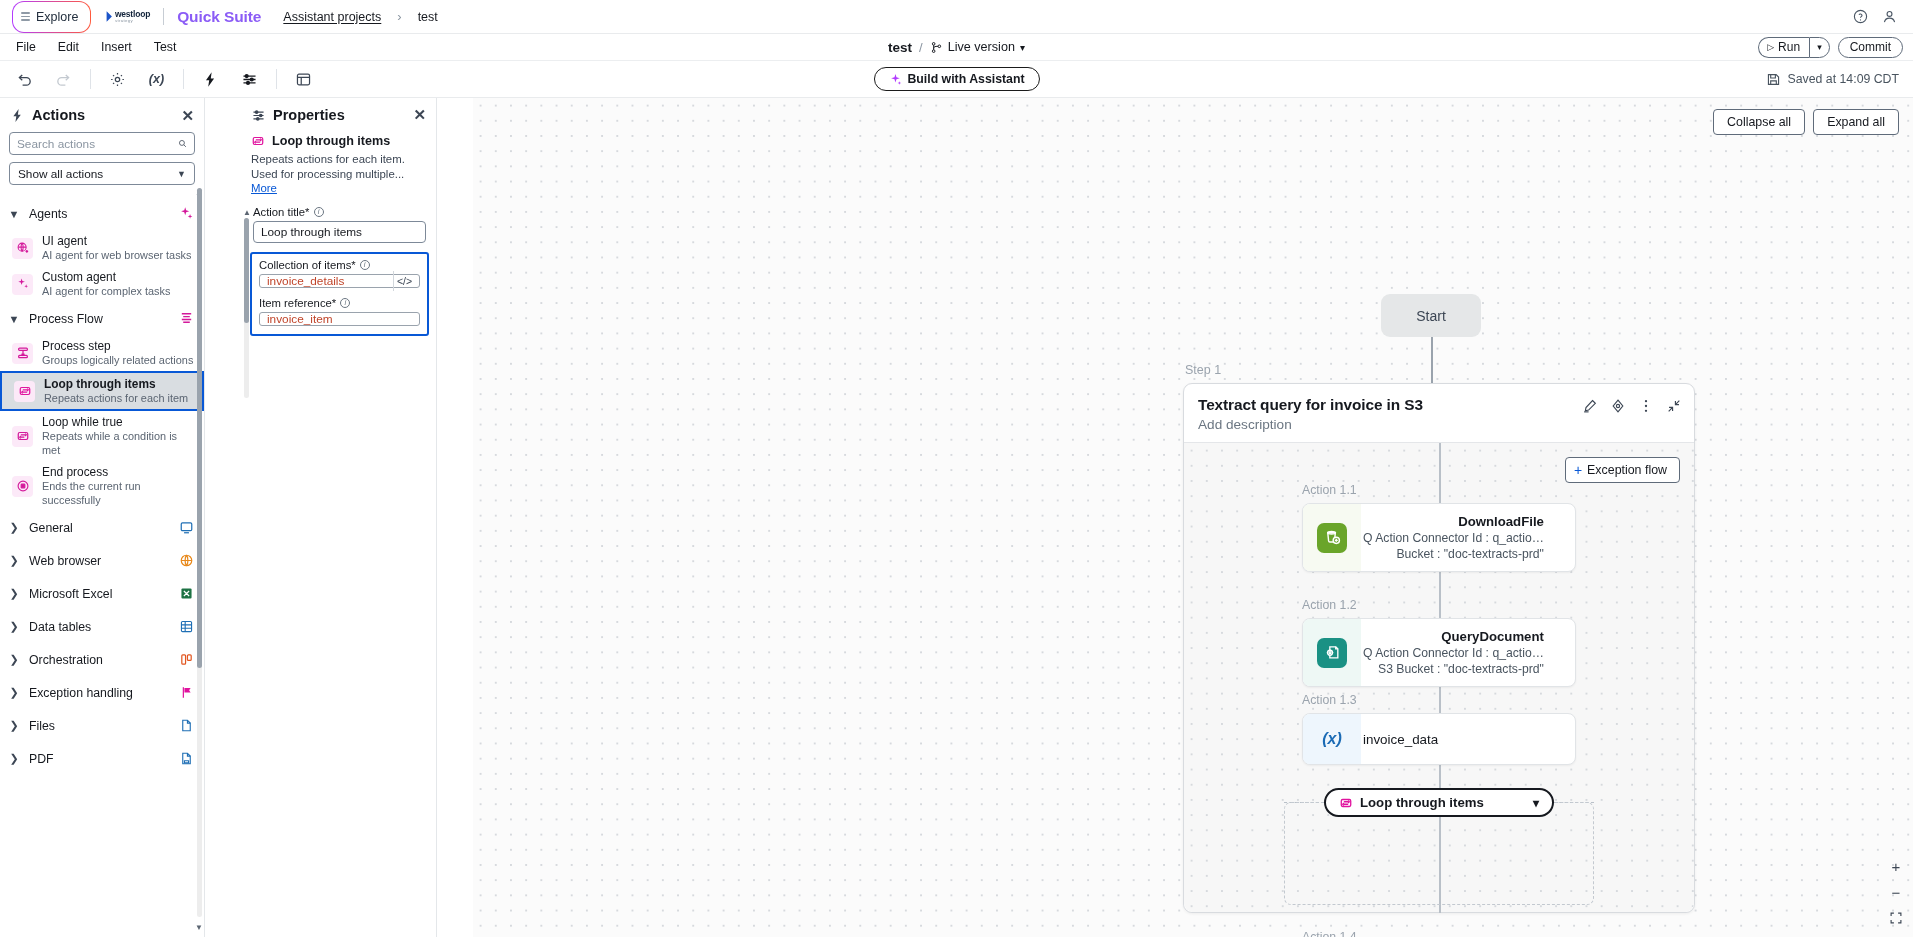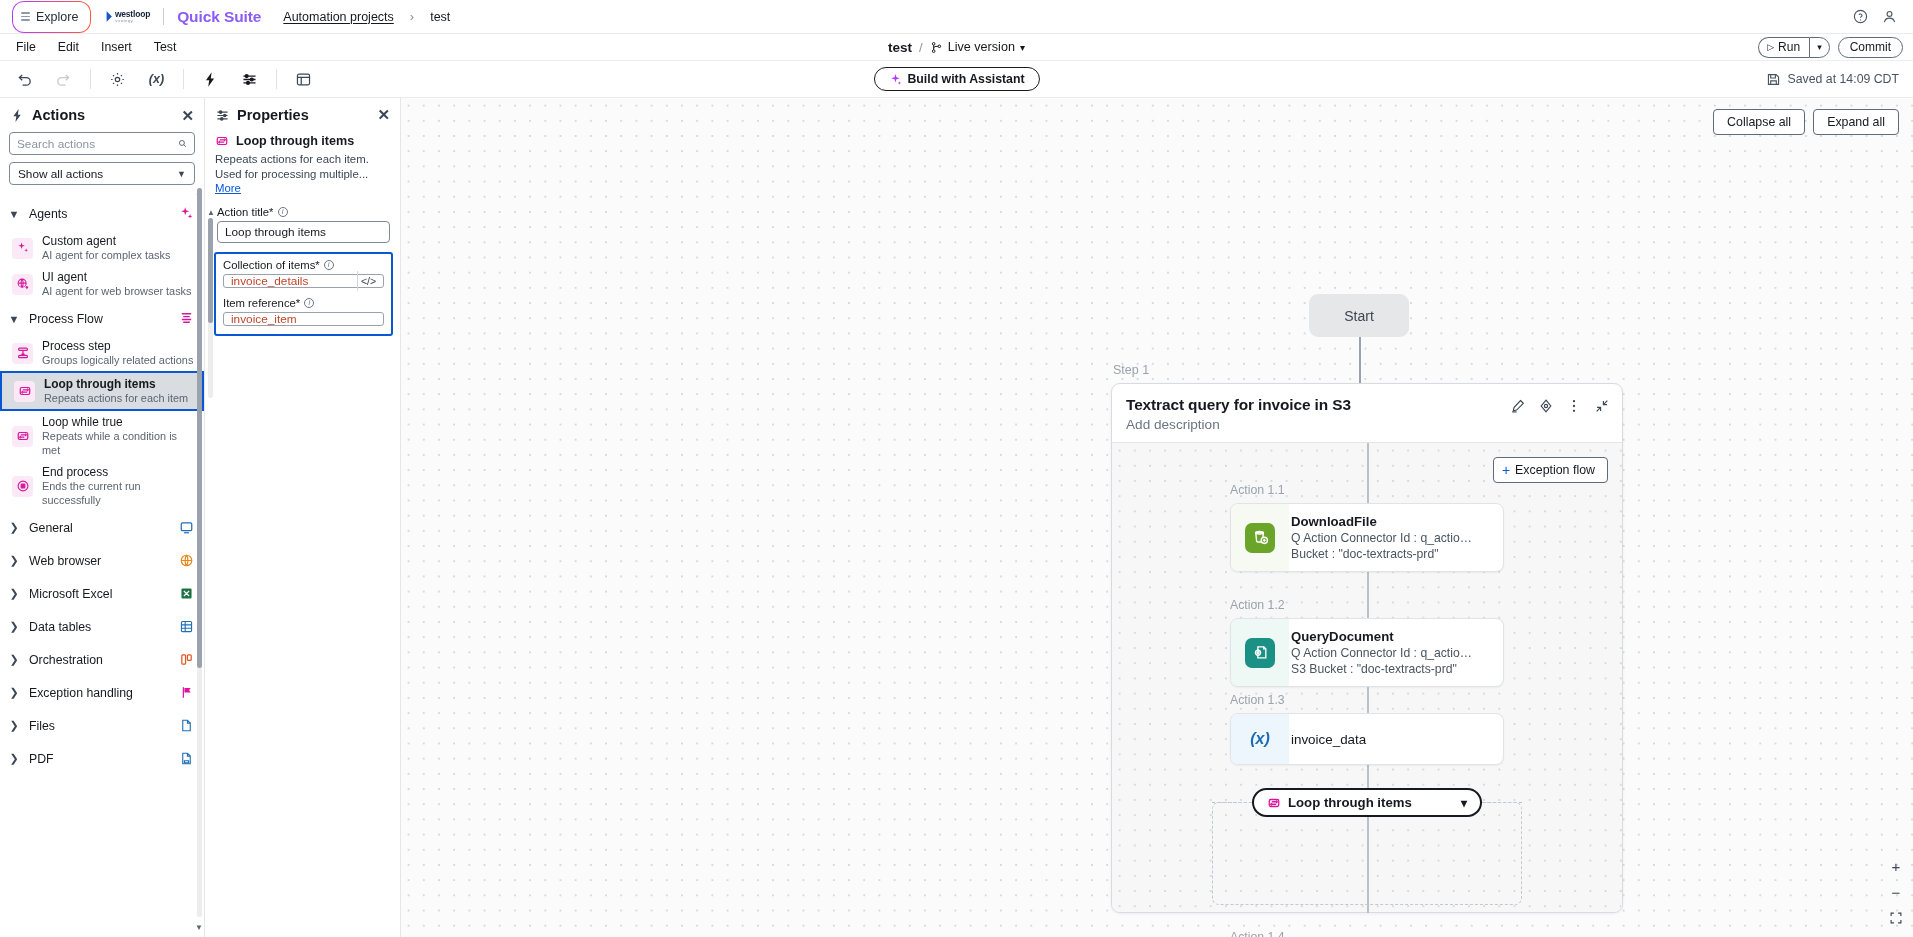--- a/index.html
+++ b/index.html
@@ -94,21 +94,21 @@
     height: 24px; padding: 0 14px; border-radius: 13px;
     border: 1.3px solid #1b1b1b; background:#fff;
     font-size: 12.3px; font-weight:600; color:#16191f; cursor:pointer;
   }
   .saved {
     position:absolute; right: 14px; display:flex; align-items:center; gap:7px;
     font-size: 12.3px; color: #49545f;
   }
 
   
-  .body { flex:1; display:flex; min-height:0; position:relative; }
+  .body { flex:1; display:flex; min-height:0; position:relative;gap:36px; }
 
   
   .actions-panel {
     width: 205px; flex:0 0 205px; border-right:1px solid #e4e7ea;
     display:flex; flex-direction:column; background:#fff; position:relative;
   }
   .panel-head {
     height: 34px; display:flex; align-items:center; gap:7px; padding: 0 10px;
     font-size: 14.5px; font-weight: 600;
   }
@@ -266,21 +266,21 @@
   .act-label { position:absolute; font-size: 12.3px; color:#9aa3ad; }
   .node {
     position:absolute; left: 118px; width: 274px;
     background:#fff; border:1px solid #e1e4e7; border-radius: 8px;
     display:flex; align-items:stretch; overflow:hidden;
     box-shadow: 0 1px 2px rgba(0,0,0,.05);
   }
   .node .nico-wrap {
     width: 58px; flex:0 0 58px; display:flex; align-items:center; justify-content:center;
   }
-  .node .nbody { padding: 9px 10px 9px 2px; display:flex; flex-direction:column; justify-content:center; min-width:0;}
+  .node .nbody { padding: 9px 10px 9px 2px; display:flex; flex-direction:column; justify-content:center; min-width:0;text-align:right;}
   .node .ntitle { font-size: 13.2px; font-weight:600; color:#16191f; line-height: 17px; }
   .node .nline { font-size: 12.2px; color:#49545f; line-height: 16px; white-space:nowrap; overflow:hidden; text-overflow:ellipsis;}
   .nsq { width: 30px; height:30px; border-radius:7px; display:flex; align-items:center; justify-content:center; }
 
   .loop-pill {
     position:absolute; left: 363px; top: 745px; width: 230px; height: 29px;
     border: 2.2px solid #16191f; border-radius: 16px; background:#fff;
     display:flex; align-items:center; gap: 7px; padding: 0 13px; z-index: 4;
     font-size: 13.2px; font-weight:600; color:#16191f;
   }
@@ -312,21 +312,21 @@
     </div>
     <div class="wl-logo">
       <span class="mark">⏵</span>
       <span class="txt">
         <b>westloop</b>
         <s>strategy</s>
       </span>
     </div>
     <div class="vbar"></div>
     <div class="suite-title">Quick Suite</div>
-    <a class="crumb-link">Automation projects</a>
+    <a class="crumb-link">Assistant projects</a>
     <span class="crumb-sep">›</span>
     <span class="crumb-cur">test</span>
     <div class="topbar-right">
       <span class="ic">
         <svg width="15" height="15" viewBox="0 0 16 16" fill="none" stroke="currentColor" stroke-width="1.2">
             <circle cx="8" cy="8" r="6.5"></circle>
             <path d="M6.4 6.2a1.7 1.7 0 0 1 3.2.7c0 1.1-1.6 1.3-1.6 2.3"></path>
             <circle cx="8" cy="11.6" r=".6" fill="currentColor" stroke="none"></circle>
           </svg>
       </span>
@@ -469,41 +469,41 @@
           <span class="gname">Agents</span>
           <span class="gicon">
             <svg width="15" height="15" viewBox="0 0 16 16" fill="#d4199b">
                 <path d="M6.6 1.3 7.6 4.6 10.9 5.6 7.6 6.6 6.6 9.9 5.6 6.6 2.3 5.6 5.6 4.6z"></path>
                 <path d="M11.8 8.6l.6 1.9 1.9.6-1.9.6-.6 1.9-.6-1.9-1.9-.6 1.9-.6z"></path>
               </svg>
           </span>
         </div>
         <div class="act-row">
           <span class="act-ico">
-            <svg width="14" height="14" viewBox="0 0 16 16" fill="#d4199b">
-                <path d="M6.4 1.6 7.3 4.5 10.2 5.4 7.3 6.3 6.4 9.2 5.5 6.3 2.6 5.4 5.5 4.5z"></path>
-                <path d="M11.6 8.4l.5 1.6 1.6.5-1.6.5-.5 1.6-.5-1.6-1.6-.5 1.6-.5z"></path>
-              </svg>
-          </span>
-          <span class="act-txt">
-            <span class="act-title">Custom agent</span>
-            <span class="act-sub">AI agent for complex tasks</span>
-          </span>
-        </div>
-        <div class="act-row">
-          <span class="act-ico">
             <svg width="14" height="14" viewBox="0 0 16 16" fill="none" stroke="#d4199b" stroke-width="1.2">
                 <circle cx="7" cy="7" r="4.6"></circle>
                 <path d="M2.5 7h9M7 2.4c1.6 1.8 1.6 7.4 0 9.2M7 2.4c-1.6 1.8-1.6 7.4 0 9.2"></path>
                 <path d="M12.4 10.4v3M10.9 11.9h3" stroke-width="1.5"></path>
               </svg>
           </span>
           <span class="act-txt">
             <span class="act-title">UI agent</span>
             <span class="act-sub">AI agent for web browser tasks</span>
+          </span>
+        </div>
+        <div class="act-row">
+          <span class="act-ico">
+            <svg width="14" height="14" viewBox="0 0 16 16" fill="#d4199b">
+                <path d="M6.4 1.6 7.3 4.5 10.2 5.4 7.3 6.3 6.4 9.2 5.5 6.3 2.6 5.4 5.5 4.5z"></path>
+                <path d="M11.6 8.4l.5 1.6 1.6.5-1.6.5-.5 1.6-.5-1.6-1.6-.5 1.6-.5z"></path>
+              </svg>
+          </span>
+          <span class="act-txt">
+            <span class="act-title">Custom agent</span>
+            <span class="act-sub">AI agent for complex tasks</span>
           </span>
         </div>
 
         <div class="group-row">
           <span class="chev">▼</span>
           <span class="gname">Process Flow</span>
           <span class="gicon">
             <svg width="15" height="15" viewBox="0 0 16 16" fill="none" stroke="#d4199b" stroke-width="1.5">
                 <path d="M3 3h10M4.5 6h7M3 9h10M4.5 12h7"></path>
               </svg>

